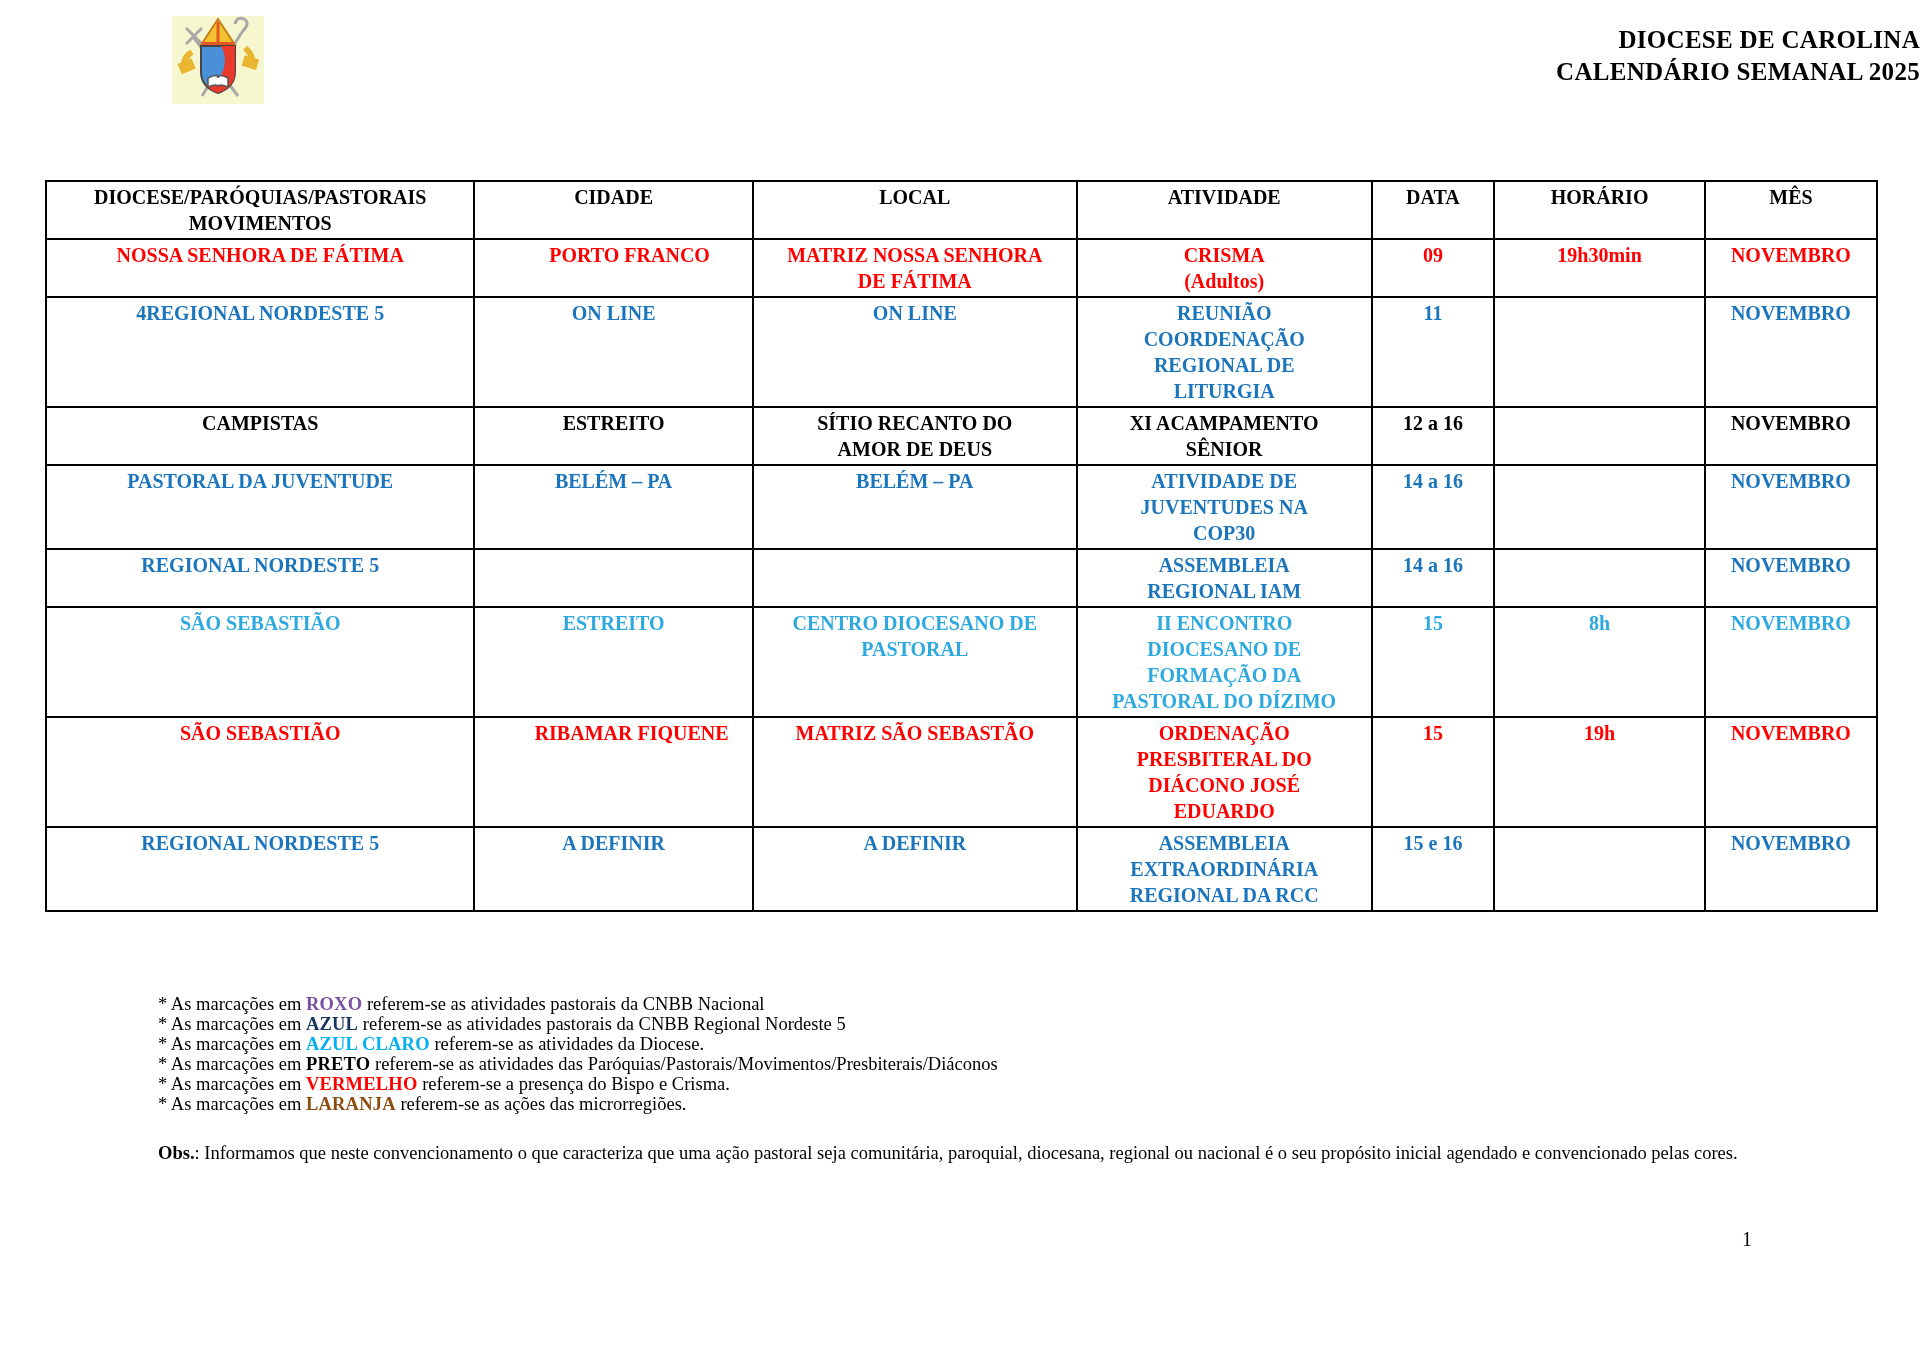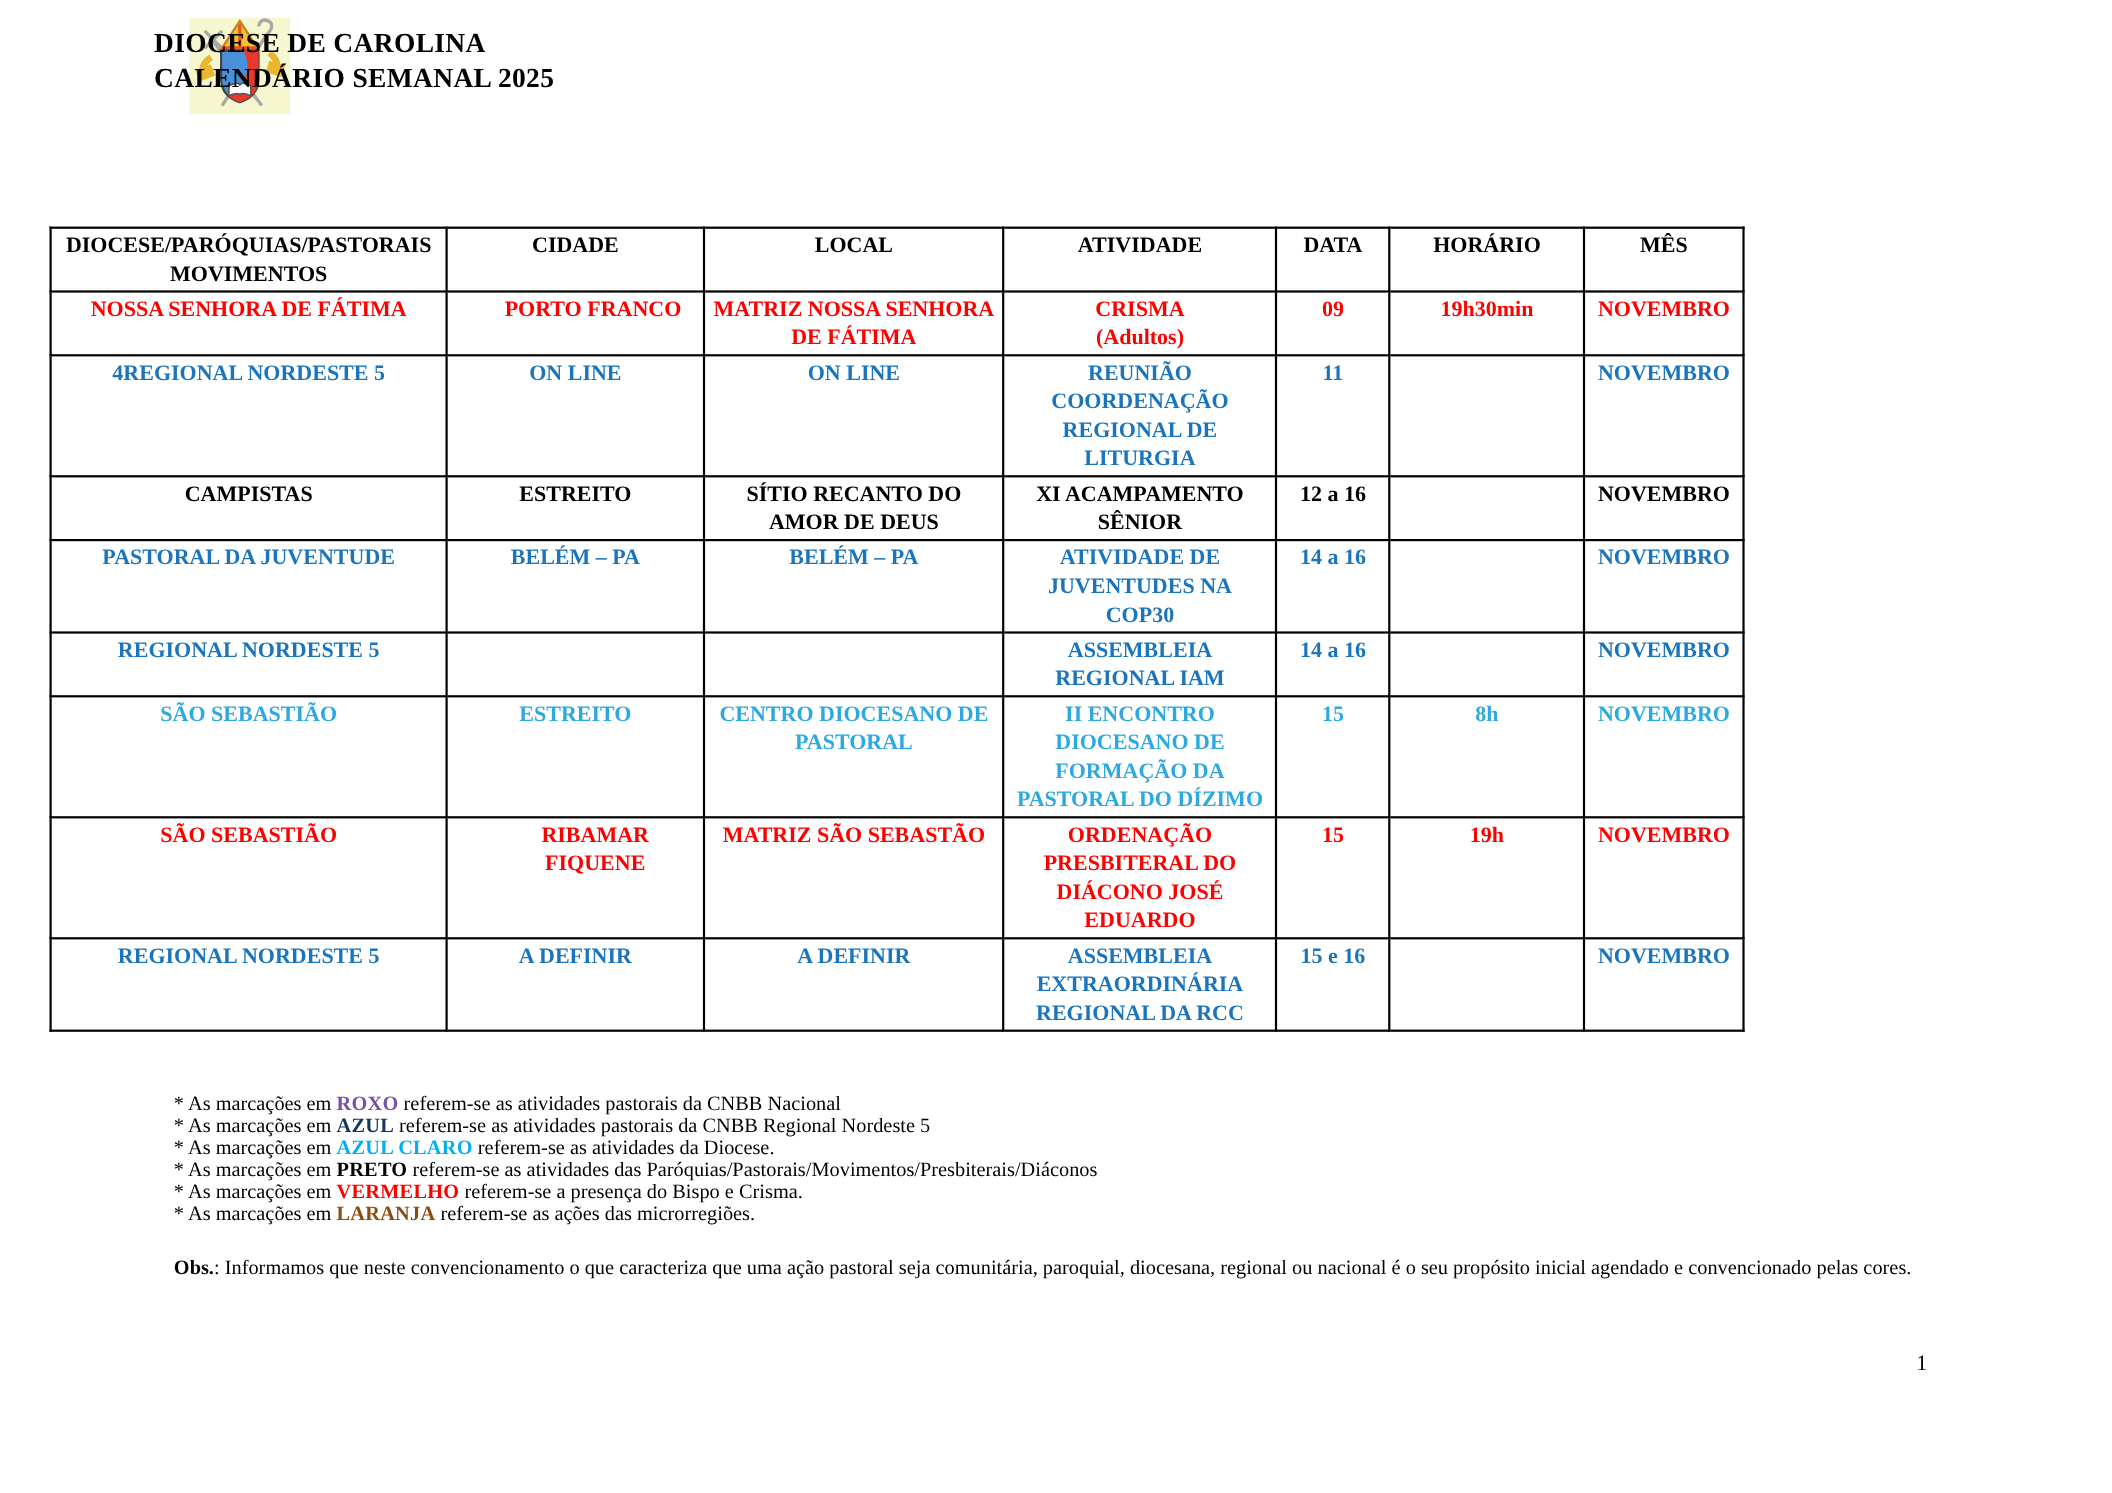--- a/index.html
+++ b/index.html
@@ -10,26 +10,26 @@
     font-family: "Liberation Serif", serif;
     color: #000;
     overflow: hidden;
   }
   .logo {
     position: absolute; left: 172px; top: 16px;
     width: 92px; height: 88px;
   }
   .titles {
     position: absolute; left: 140px; right: 0; top: 24px;
-    text-align: left;
+    text-align: right;
     font-weight: bold; font-size: 25px; line-height: 32px;
     letter-spacing: 0.3px;
   }
   .table-wrap {
-    position: absolute; left: 45px; top: 206px; width: 1541px;
+    position: absolute; left: 45px; top: 180px; width: 1833px;
   }
   table.cal {
     width: 100%;
     border-collapse: collapse;
     table-layout: fixed;
   }
   table.cal th, table.cal td {
     border: 2px solid #000;
     text-align: center;
     vertical-align: top;

